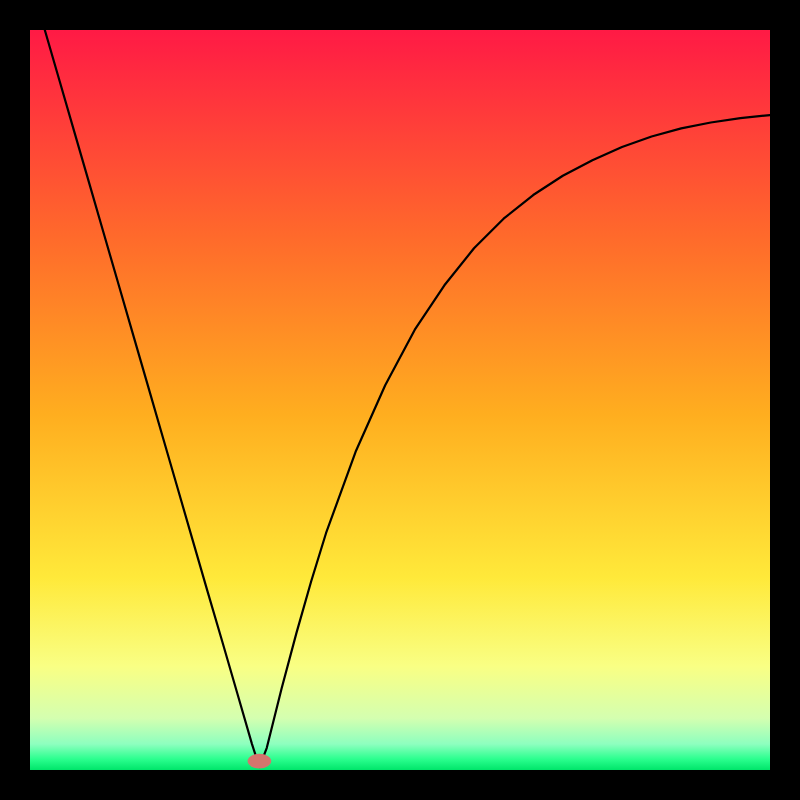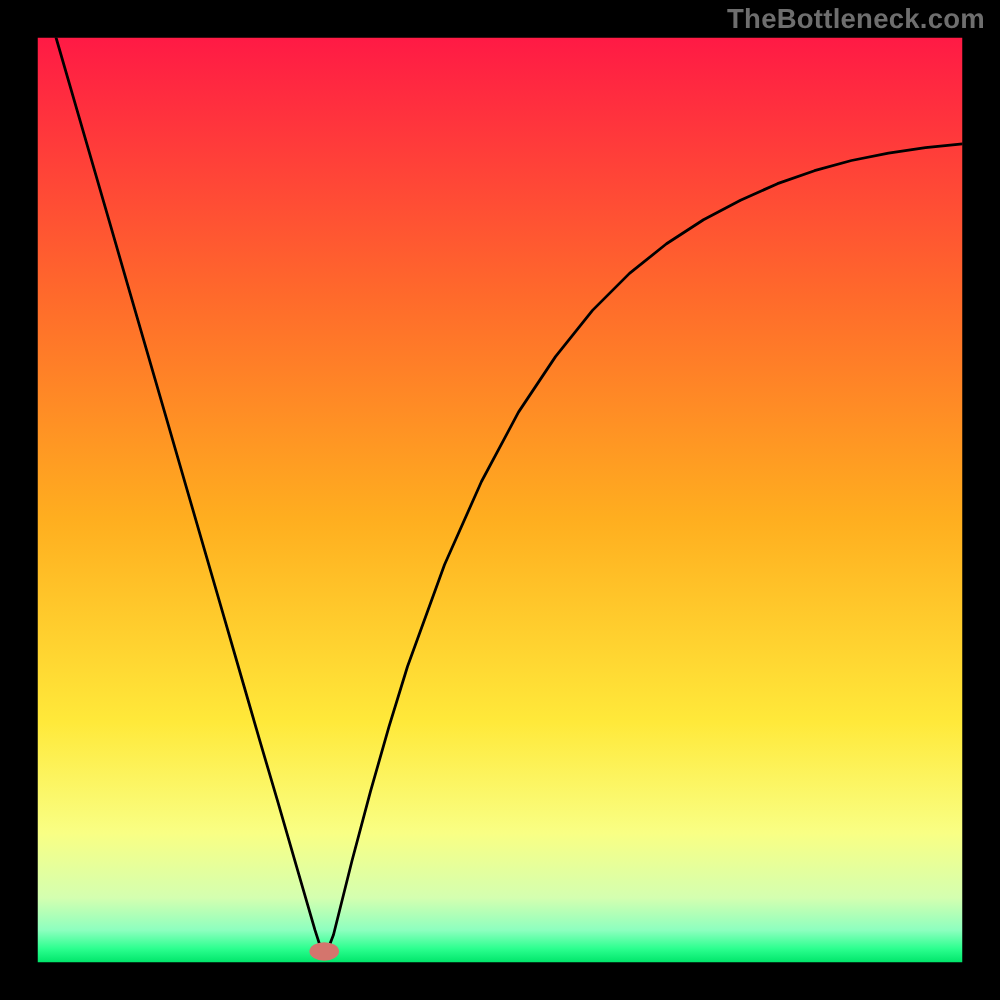--- a/index.html
+++ b/index.html
@@ -32,21 +32,20 @@
     left: 30px;
     top: 30px;
     width: 740px;
     height: 740px;
   }
 </style>
 </head>
 <body>
 
 <div class="frame">
-  <div class="watermark">TheBottleneck.com</div>
 
   <svg class="plot" viewBox="0 0 100 100" preserveAspectRatio="none">
     <defs>
       <linearGradient id="bg-grad" x1="0" y1="0" x2="0" y2="1">
           <stop offset="0.00%" stop-color="#ff1a45"></stop>
           <stop offset="28.00%" stop-color="#ff6a2b"></stop>
           <stop offset="52.00%" stop-color="#ffae1f"></stop>
           <stop offset="74.00%" stop-color="#ffe93a"></stop>
           <stop offset="86.00%" stop-color="#f9ff84"></stop>
           <stop offset="93.00%" stop-color="#d4ffb0"></stop>

